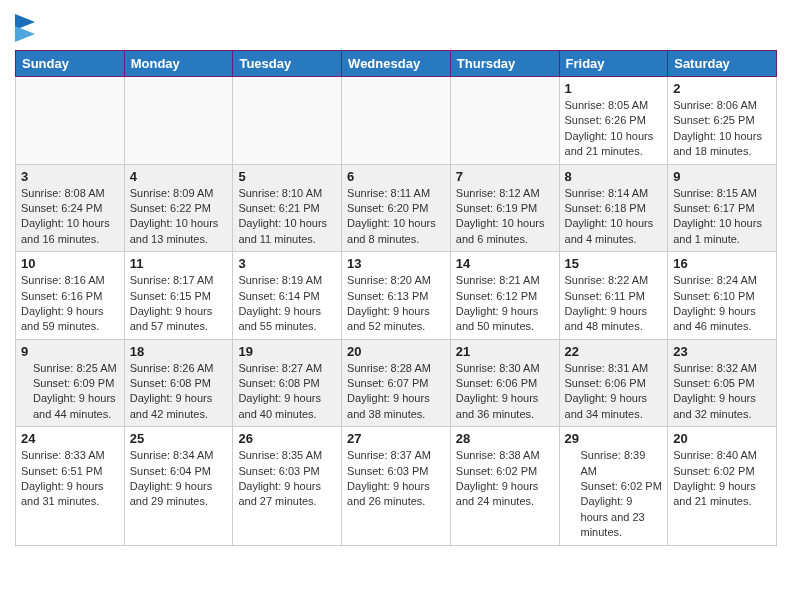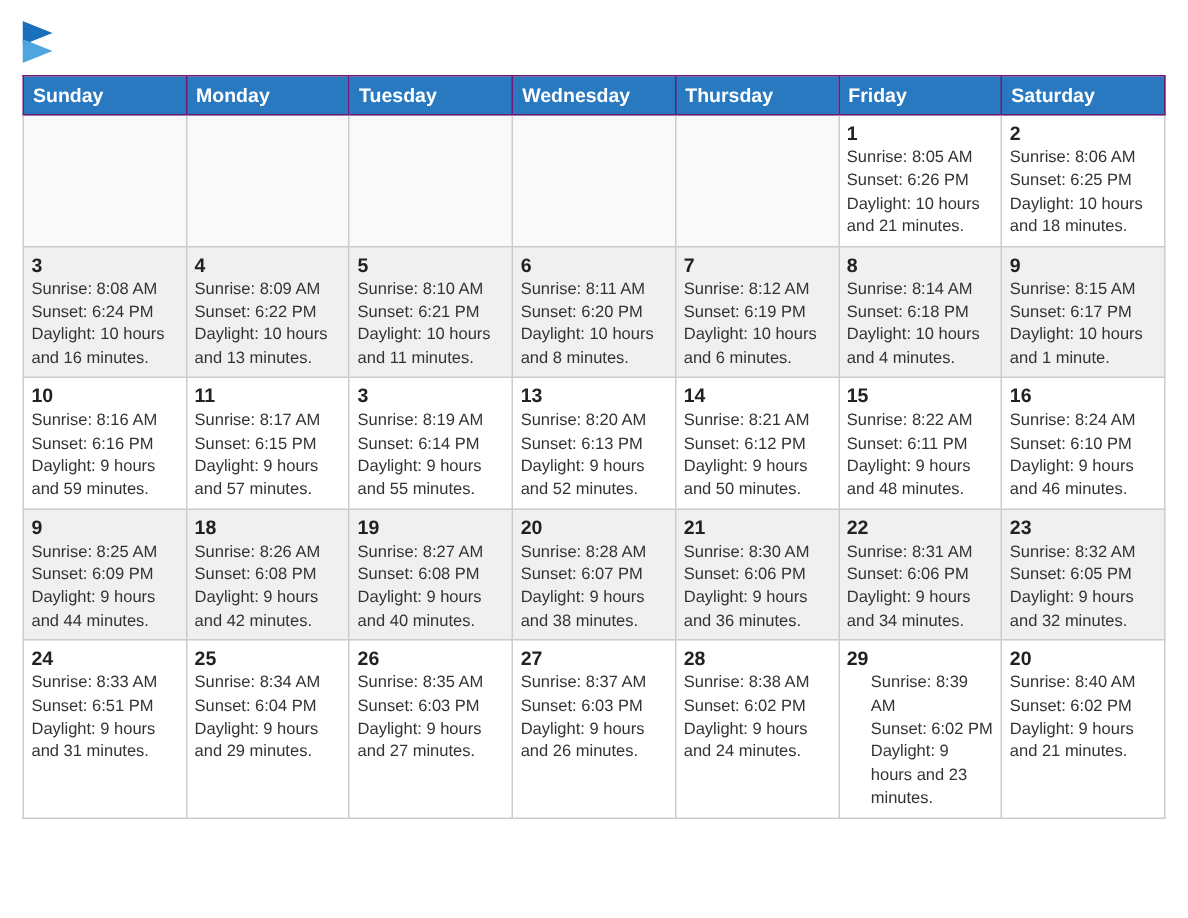--- a/index.html
+++ b/index.html
@@ -228,21 +228,21 @@
           <td>
             <span class="day-number">16</span>
             <div class="day-info" style="white-space: pre-line;">Sunrise: 8:24 AM
 Sunset: 6:10 PM
 Daylight: 9 hours and 46 minutes.</div>
           </td>
         </tr>
         <tr>
           <td class="shaded">
             <span class="day-number">9</span>
-            <div class="day-info" style="white-space: pre-line;">Sunrise: 8:25 AM
+            <div class="day-info" style="white-space: pre-line; margin-left: 12px;">Sunrise: 8:25 AM
 Sunset: 6:09 PM
 Daylight: 9 hours and 44 minutes.</div>
           </td>
           <td class="shaded">
             <span class="day-number">18</span>
             <div class="day-info" style="white-space: pre-line;">Sunrise: 8:26 AM
 Sunset: 6:08 PM
 Daylight: 9 hours and 42 minutes.</div>
           </td>
           <td class="shaded">

